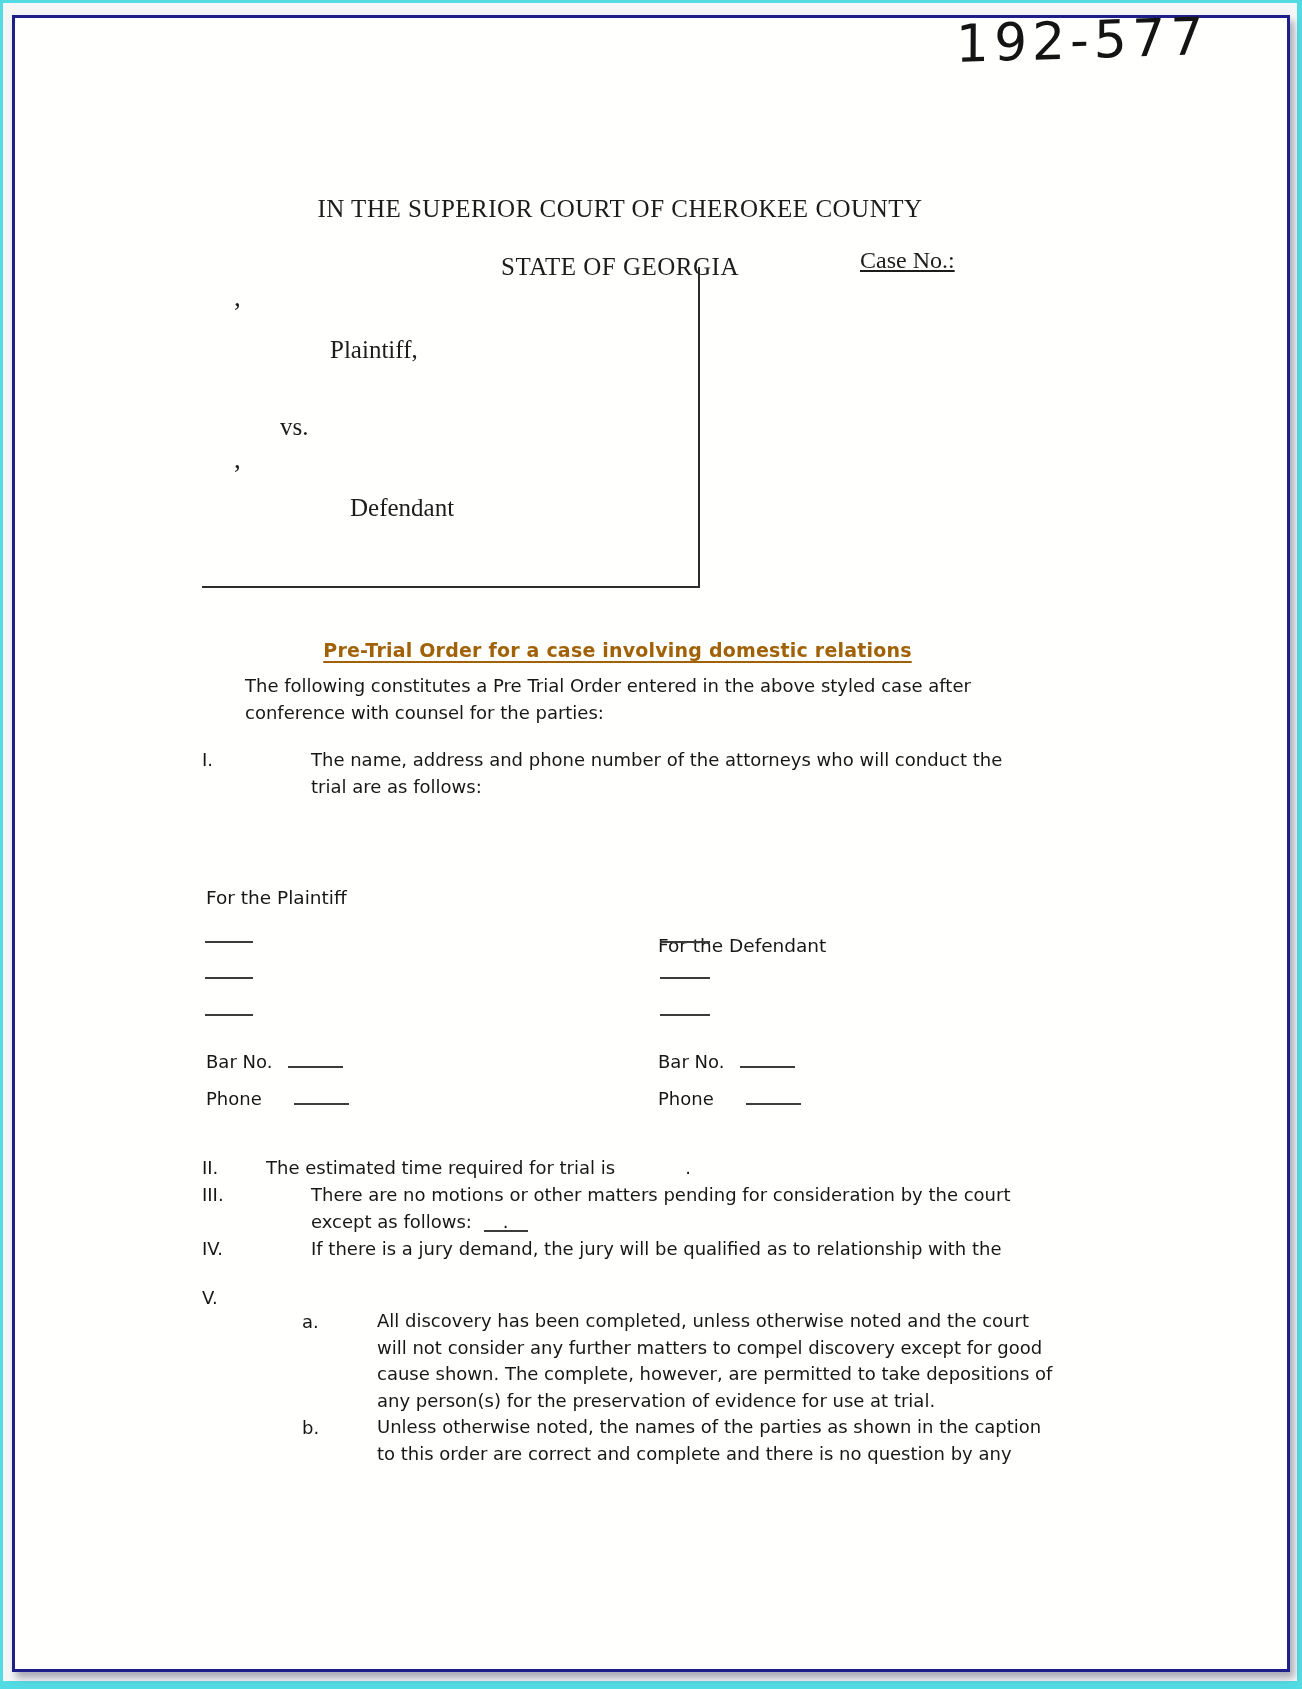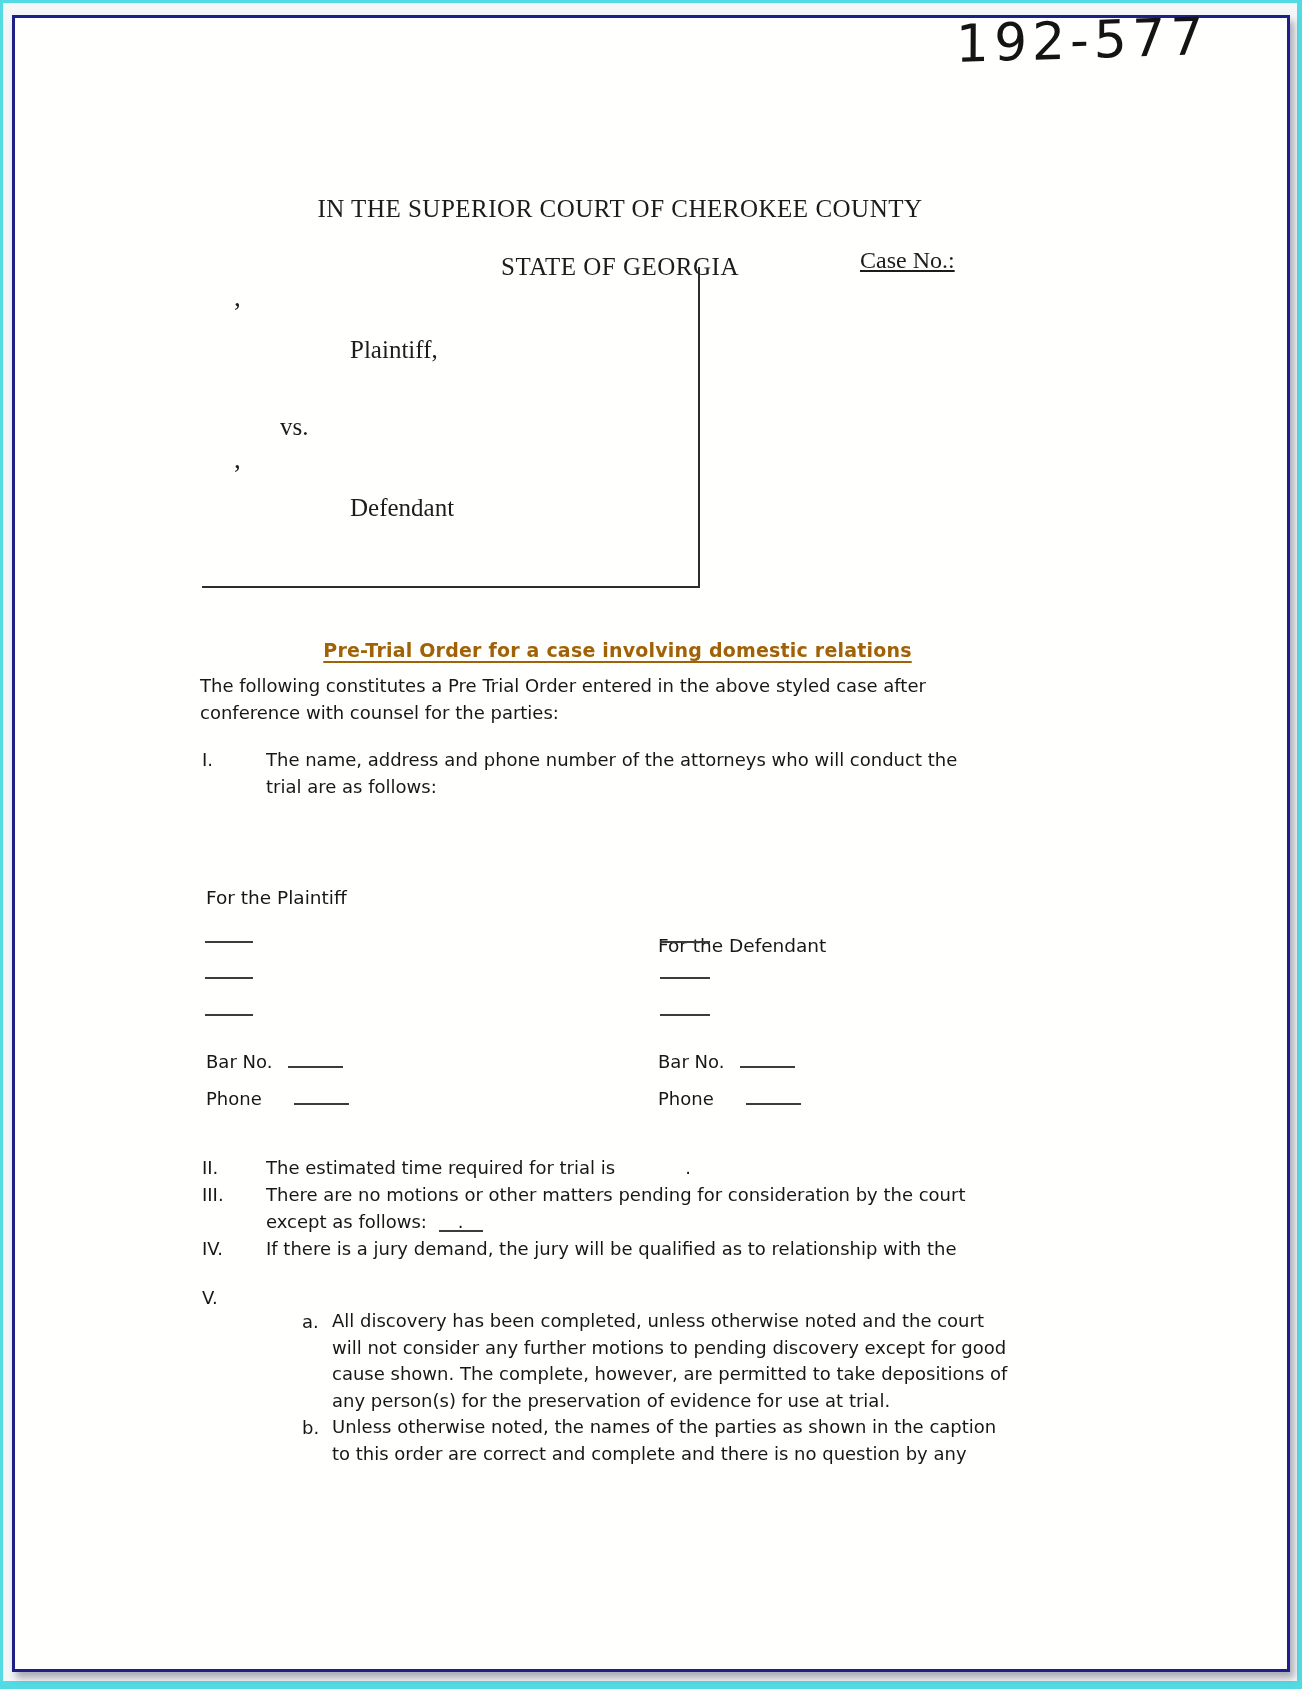--- a/index.html
+++ b/index.html
@@ -43,37 +43,37 @@
   .hline{border-top:2px solid #2c2c2c;height:0;}
   .bl{position:absolute;border-top:2px solid #3c3c3c;height:0;}
   .uline{display:inline-block;border-bottom:2px solid #3c3c3c;line-height:16px;vertical-align:baseline;text-align:center;}
   .w44{width:44px;}
   .w55{width:55px;}
   .gap70{display:inline-block;width:70px;}
   .numcol{position:absolute;left:202px;white-space:nowrap;}
   .itemtext{position:absolute;left:266px;}
   .sublabel{position:absolute;left:302px;white-space:nowrap;}
   .subtext{position:absolute;left:332px;line-height:26.5px;}
-  .line{white-space:nowrap;}
+  .line{white-space:nowrap;margin-left:45px;}
   .heading-row{font-size:18.5px;}
 </style>
 </head>
 <body>
 
 <div class="frame-outer"></div>
 <div class="frame-inner"></div>
 
 <div class="abs handwriting" style="left:956px;top:14px;">192-577</div>
 
 <div class="abs serif center" style="left:0;top:171px;width:1240px;letter-spacing:0.5px;">IN THE SUPERIOR COURT OF CHEROKEE COUNTY</div>
 <div class="abs serif center" style="left:0;top:229px;width:1240px;letter-spacing:0.5px;">STATE OF GEORGIA</div>
 <div class="abs serif" style="left:860px;top:247px;font-size:24px;text-decoration:underline;">Case No.:</div>
 
 <div class="abs serif" style="left:234px;top:282px;font-size:27px;">,</div>
-<div class="abs serif" style="left:350px;top:336px;">Plaintiff,</div>
+<div class="abs serif" style="left:330px;top:336px;">Plaintiff,</div>
 <div class="abs serif" style="left:280px;top:413px;">vs.</div>
 <div class="abs serif" style="left:234px;top:444px;font-size:27px;">,</div>
 <div class="abs serif" style="left:350px;top:494px;">Defendant</div>
 <div class="abs vline" style="left:698px;top:267px;height:320px;"></div>
 <div class="abs hline" style="left:202px;top:586px;width:498px;"></div>
 
 <div class="abs center" style="left:0;top:615px;width:1235px;">
   <span class="doc-title">Pre-Trial Order for a case involving domestic relations</span>
 </div>
 
@@ -132,21 +132,21 @@
 <div class="numcol sans" style="top:1235px;">IV.</div>
 <div class="itemtext sans" style="top:1235px;">
   <div class="line">If there is a jury demand, the jury will be qualified as to relationship with the</div>
 </div>
 
 <div class="numcol sans" style="top:1284px;">V.</div>
 
 <div class="sublabel sans" style="top:1308px;">a.</div>
 <div class="subtext sans" style="top:1308px;">
   <div class="line">All discovery has been completed, unless otherwise noted and the court</div>
-  <div class="line">will not consider any further motions to pending discovery except for good</div>
+  <div class="line">will not consider any further matters to compel discovery except for good</div>
   <div class="line">cause shown. The complete, however, are permitted to take depositions of</div>
   <div class="line">any person(s) for the preservation of evidence for use at trial.</div>
 </div>
 
 <div class="sublabel sans" style="top:1414px;">b.</div>
 <div class="subtext sans" style="top:1414px;">
   <div class="line">Unless otherwise noted, the names of the parties as shown in the caption</div>
   <div class="line">to this order are correct and complete and there is no question by any</div>
 </div>
 

